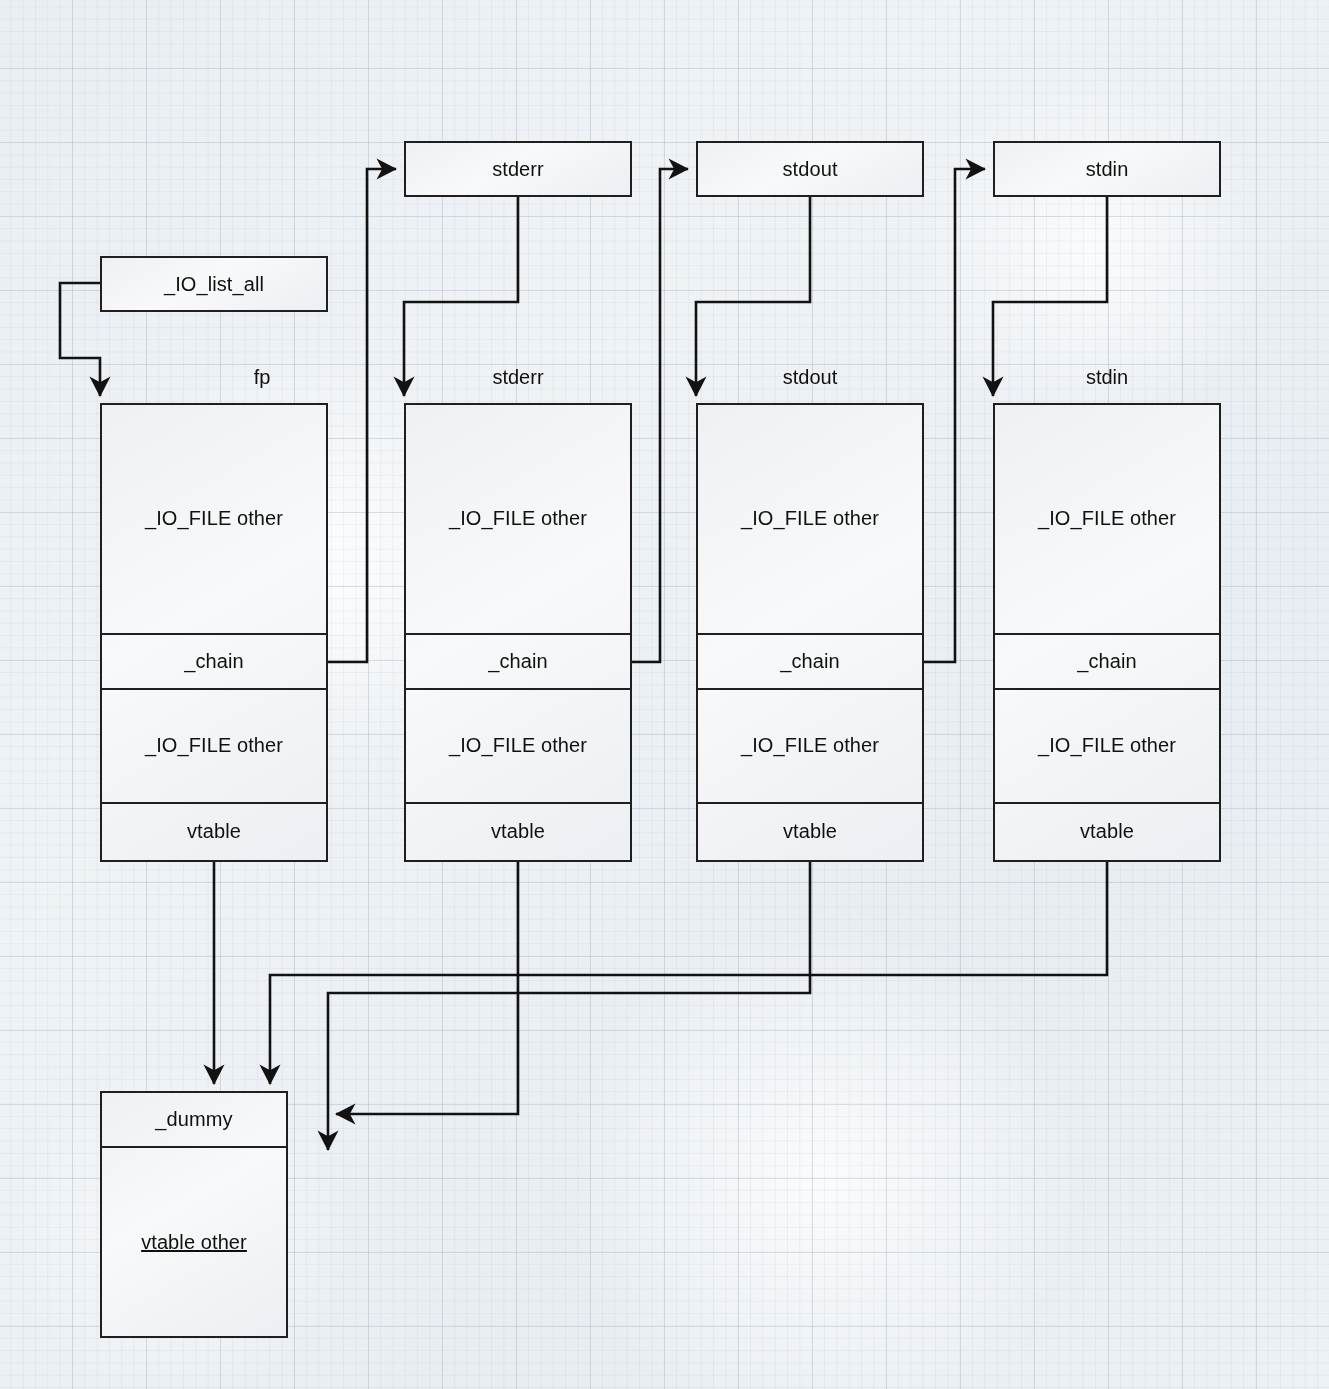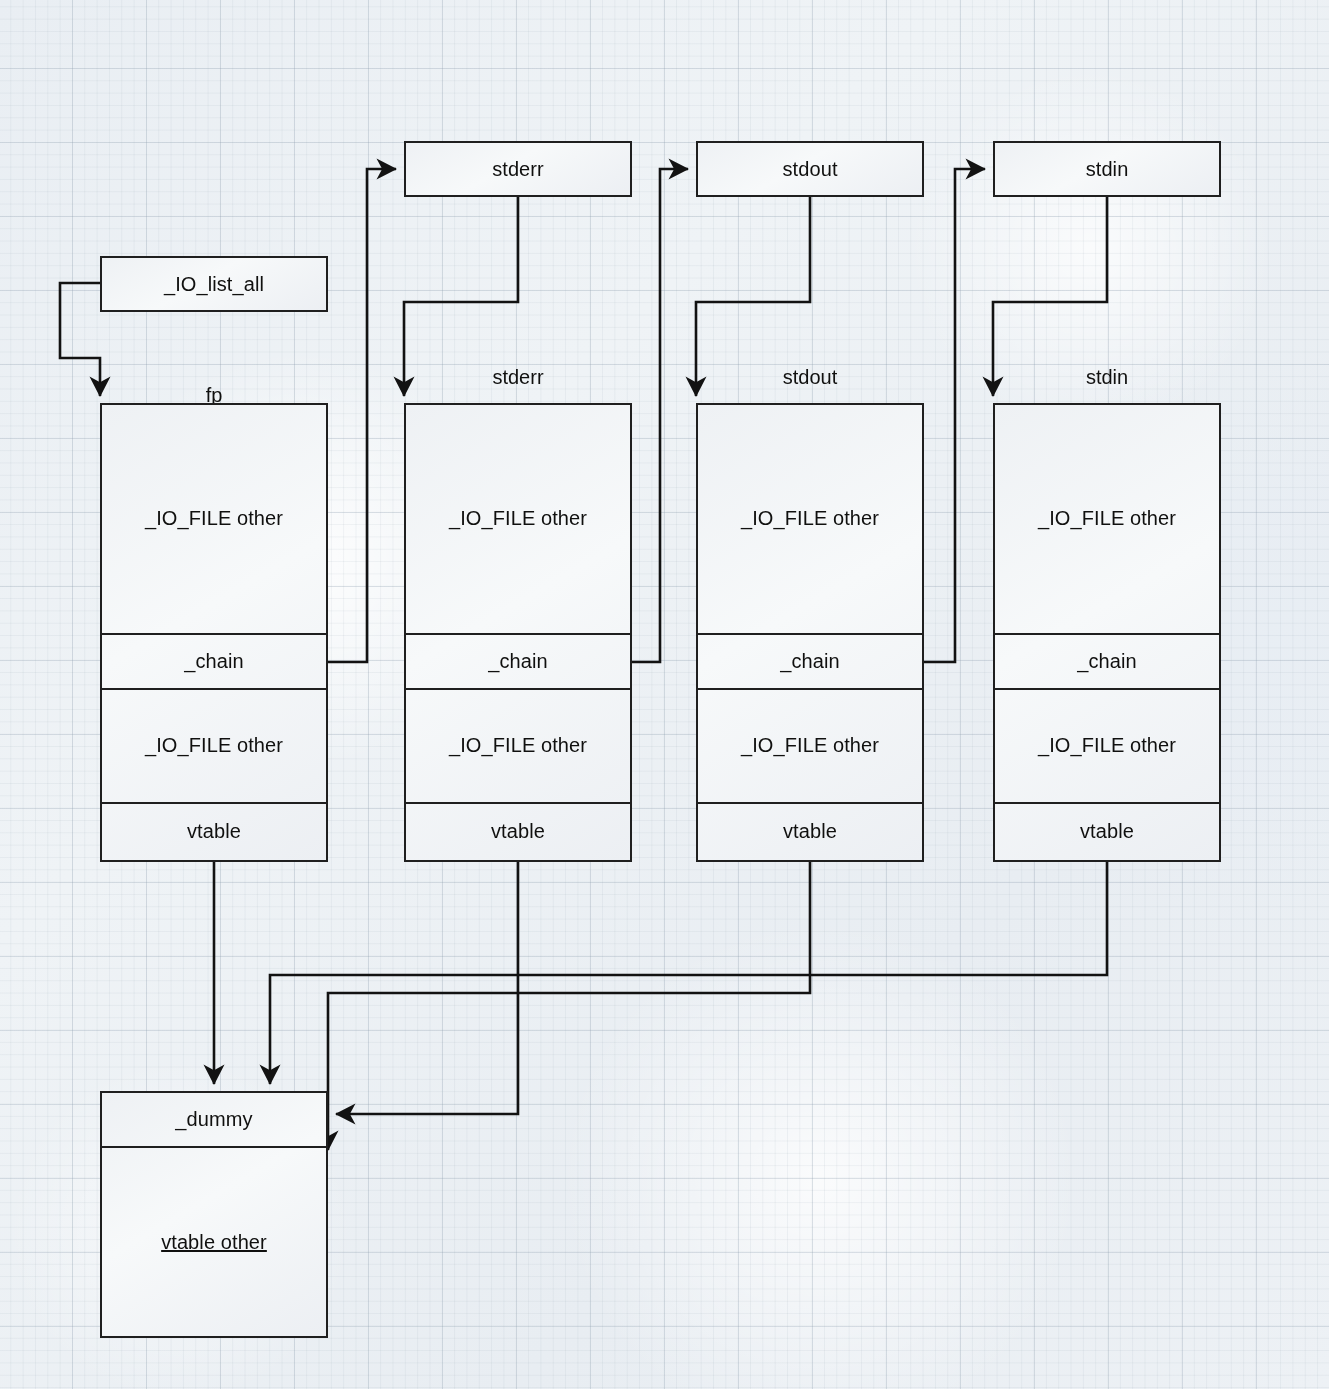--- a/index.html
+++ b/index.html
@@ -91,21 +91,21 @@
   <div class="node ptr" style="left:404px;top:141px;width:228px;height:56px;">
     <div class="cell" style="flex:1;border-bottom:none;">stderr</div>
   </div>
   <div class="node ptr" style="left:696px;top:141px;width:228px;height:56px;">
     <div class="cell" style="flex:1;border-bottom:none;">stdout</div>
   </div>
   <div class="node ptr" style="left:993px;top:141px;width:228px;height:56px;">
     <div class="cell" style="flex:1;border-bottom:none;">stdin</div>
   </div>
 
-  <div class="caption" style="left:100px;top:384px;width:228px;">fp</div>
+  <div class="caption" style="left:100px;top:366px;width:228px;padding-left:48px;">fp</div>
   <div class="caption" style="left:404px;top:366px;width:228px;">stderr</div>
   <div class="caption" style="left:696px;top:366px;width:228px;">stdout</div>
   <div class="caption" style="left:993px;top:366px;width:228px;">stdin</div>
 
   <div class="node" style="left:100px;top:403px;width:228px;height:459px;">
     <div class="cell" style="height:232px;">_IO_FILE other</div>
     <div class="cell" style="height:55px;">_chain</div>
     <div class="cell" style="height:115px;">_IO_FILE other</div>
     <div class="cell" style="height:57px;">vtable</div>
   </div>
@@ -124,17 +124,17 @@
     <div class="cell" style="height:57px;">vtable</div>
   </div>
 
   <div class="node" style="left:993px;top:403px;width:228px;height:459px;">
     <div class="cell" style="height:232px;">_IO_FILE other</div>
     <div class="cell" style="height:55px;">_chain</div>
     <div class="cell" style="height:115px;">_IO_FILE other</div>
     <div class="cell" style="height:57px;">vtable</div>
   </div>
 
-  <div class="node" style="left:100px;top:1091px;width:228px;height:247px;">
+  <div class="node" style="left:100px;top:1091px;width:188px;height:247px;">
     <div class="cell" style="height:56px;">_dummy</div>
     <div class="cell" style="height:191px;text-decoration:underline;">vtable other</div>
   </div>
 </div>
 
 </body></html>

